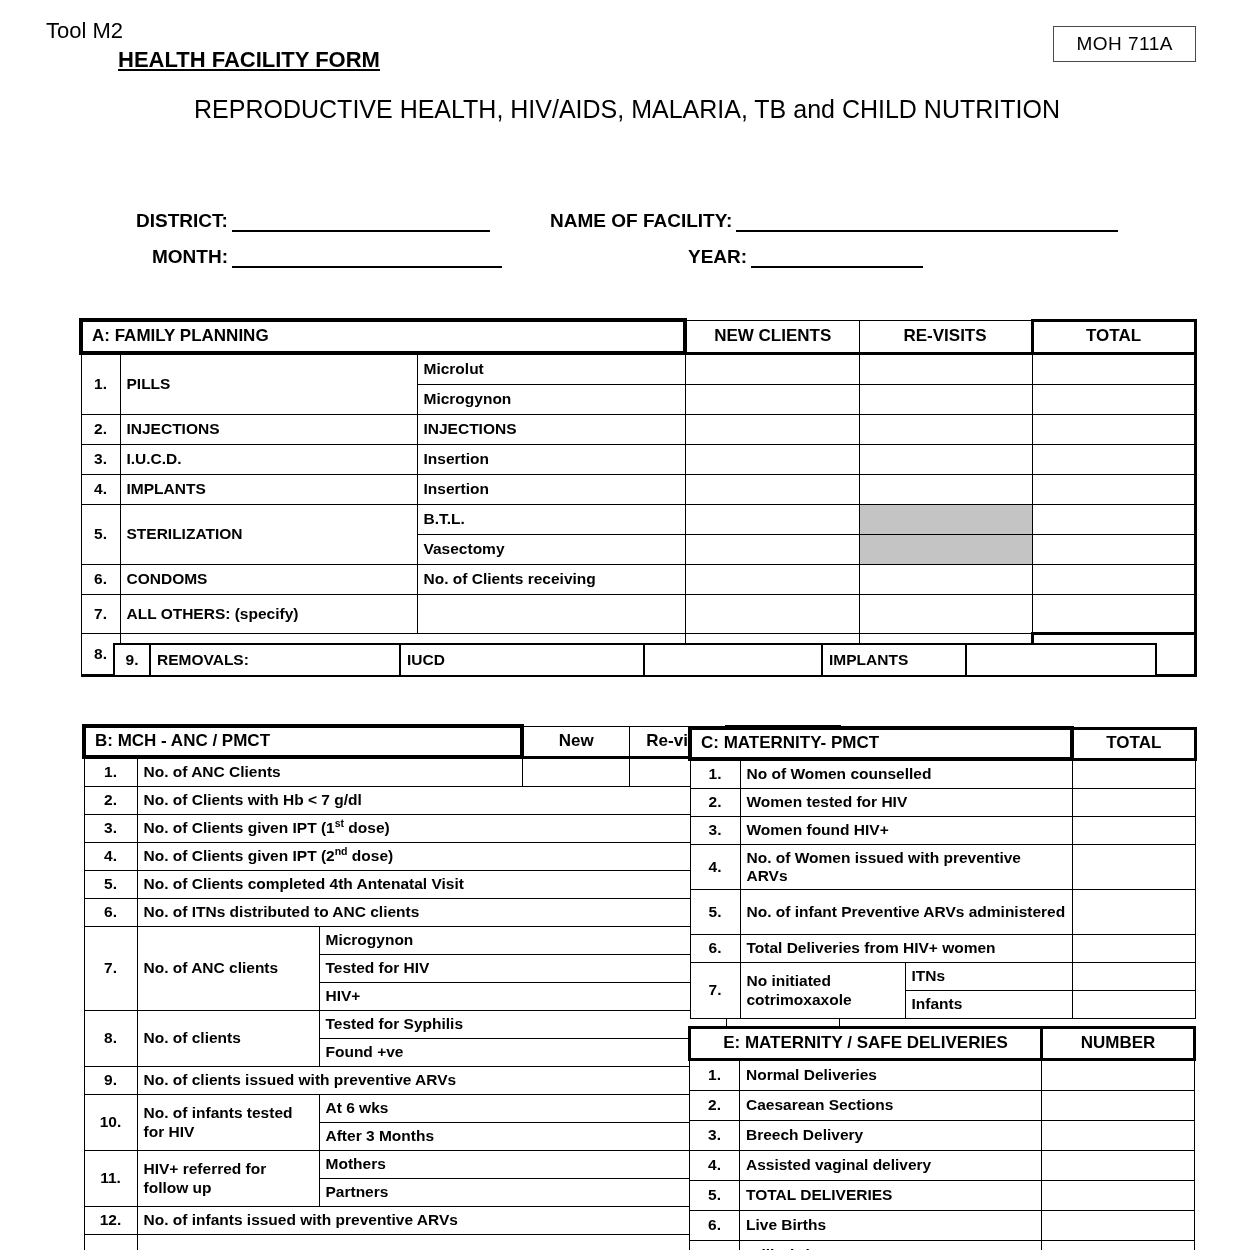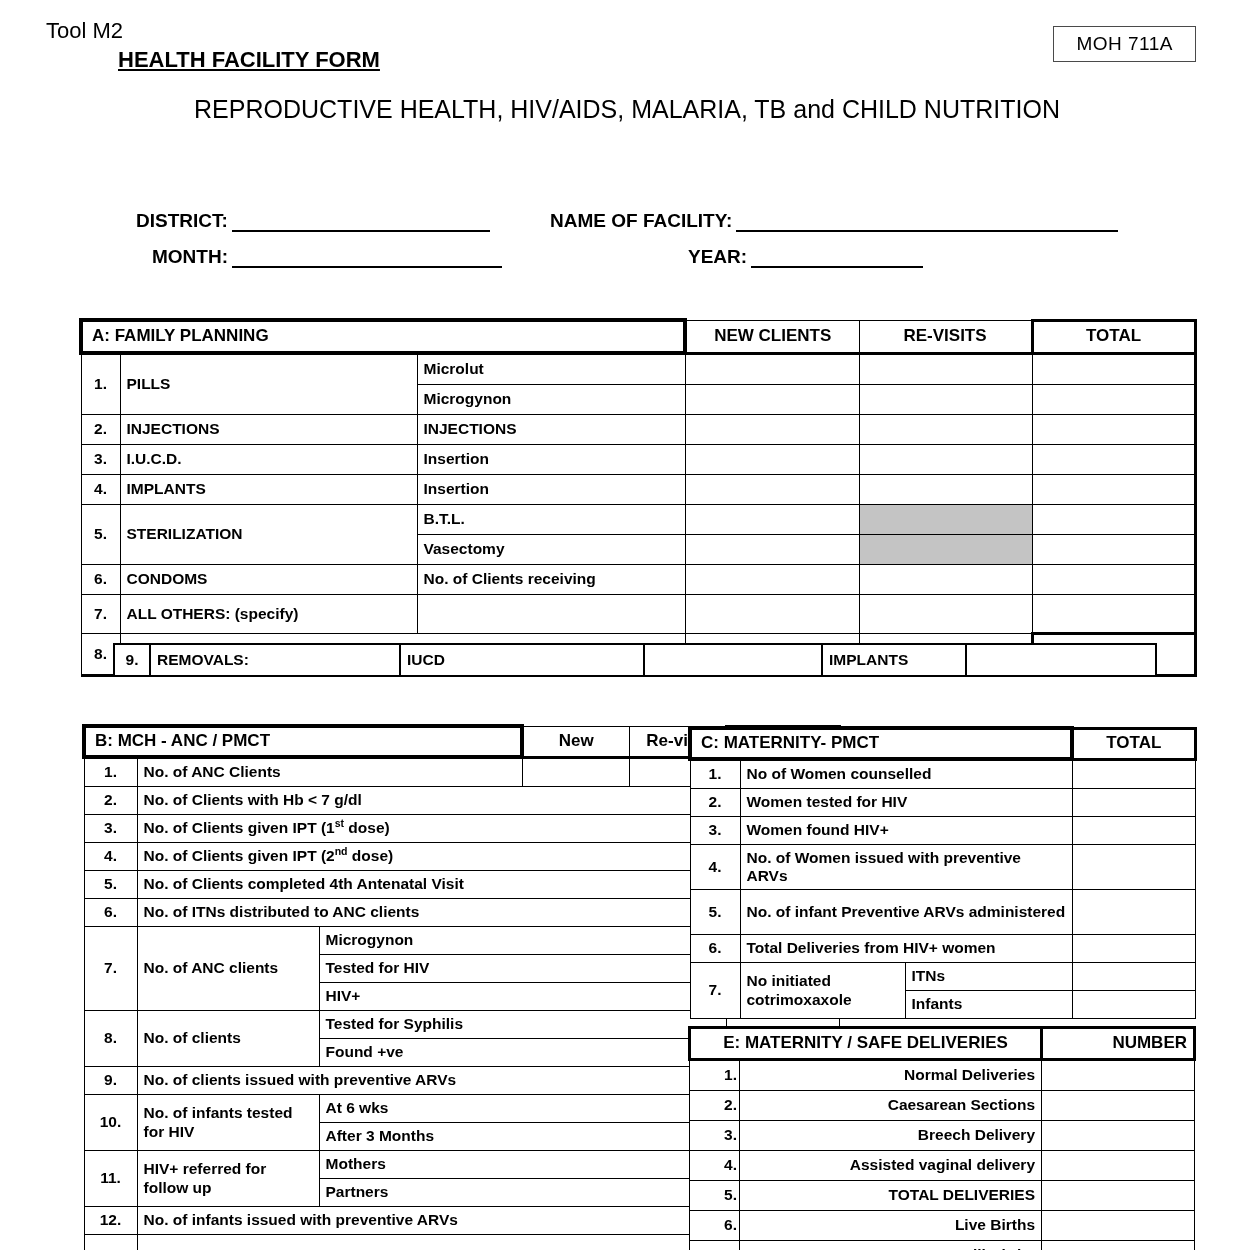--- a/index.html
+++ b/index.html
@@ -171,21 +171,21 @@
     width: 505px;
   }
   #section-c td { height: 21px; }
 
   
   #section-e {
     left: 688px;
     top: 1026px;
     width: 505px;
   }
-  #section-e td { height: 23px; text-align: right; }
+  #section-e td { height: 23px; }
 
   sup {
     font-size: 0.68em;
     vertical-align: super;
     line-height: 0;
   }
   .clip {
     position: absolute;
     overflow: hidden;
   }

